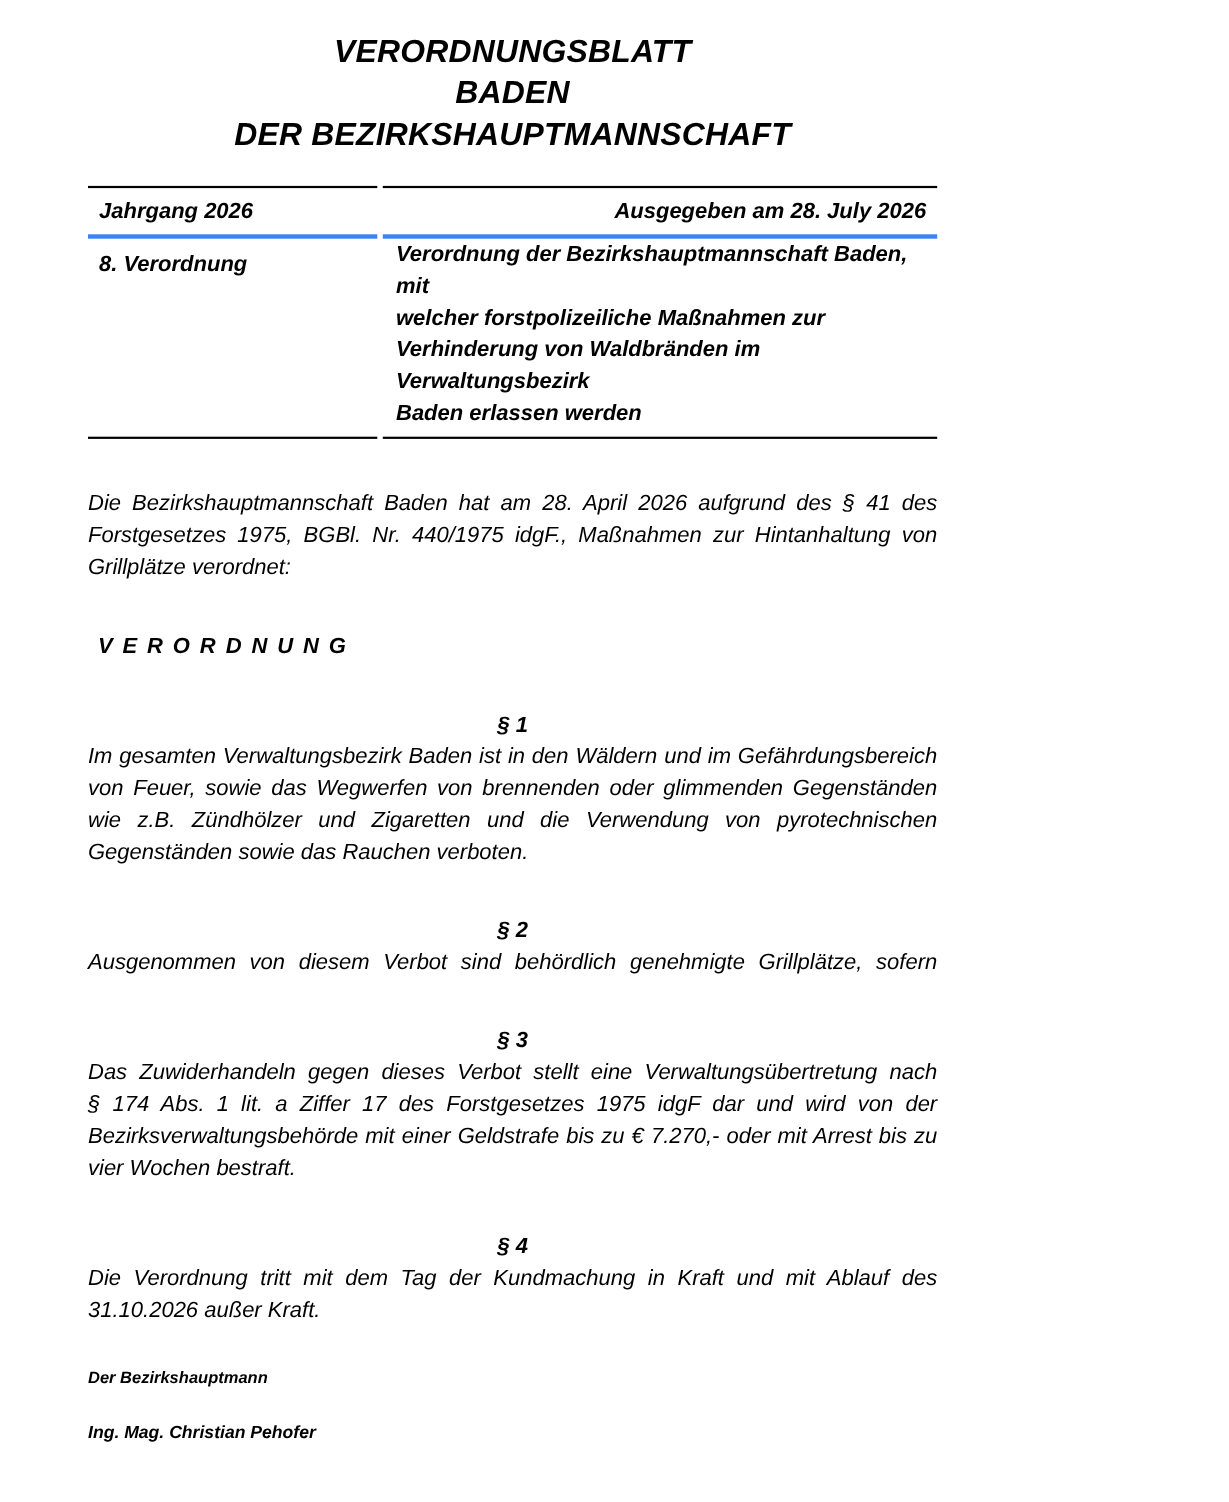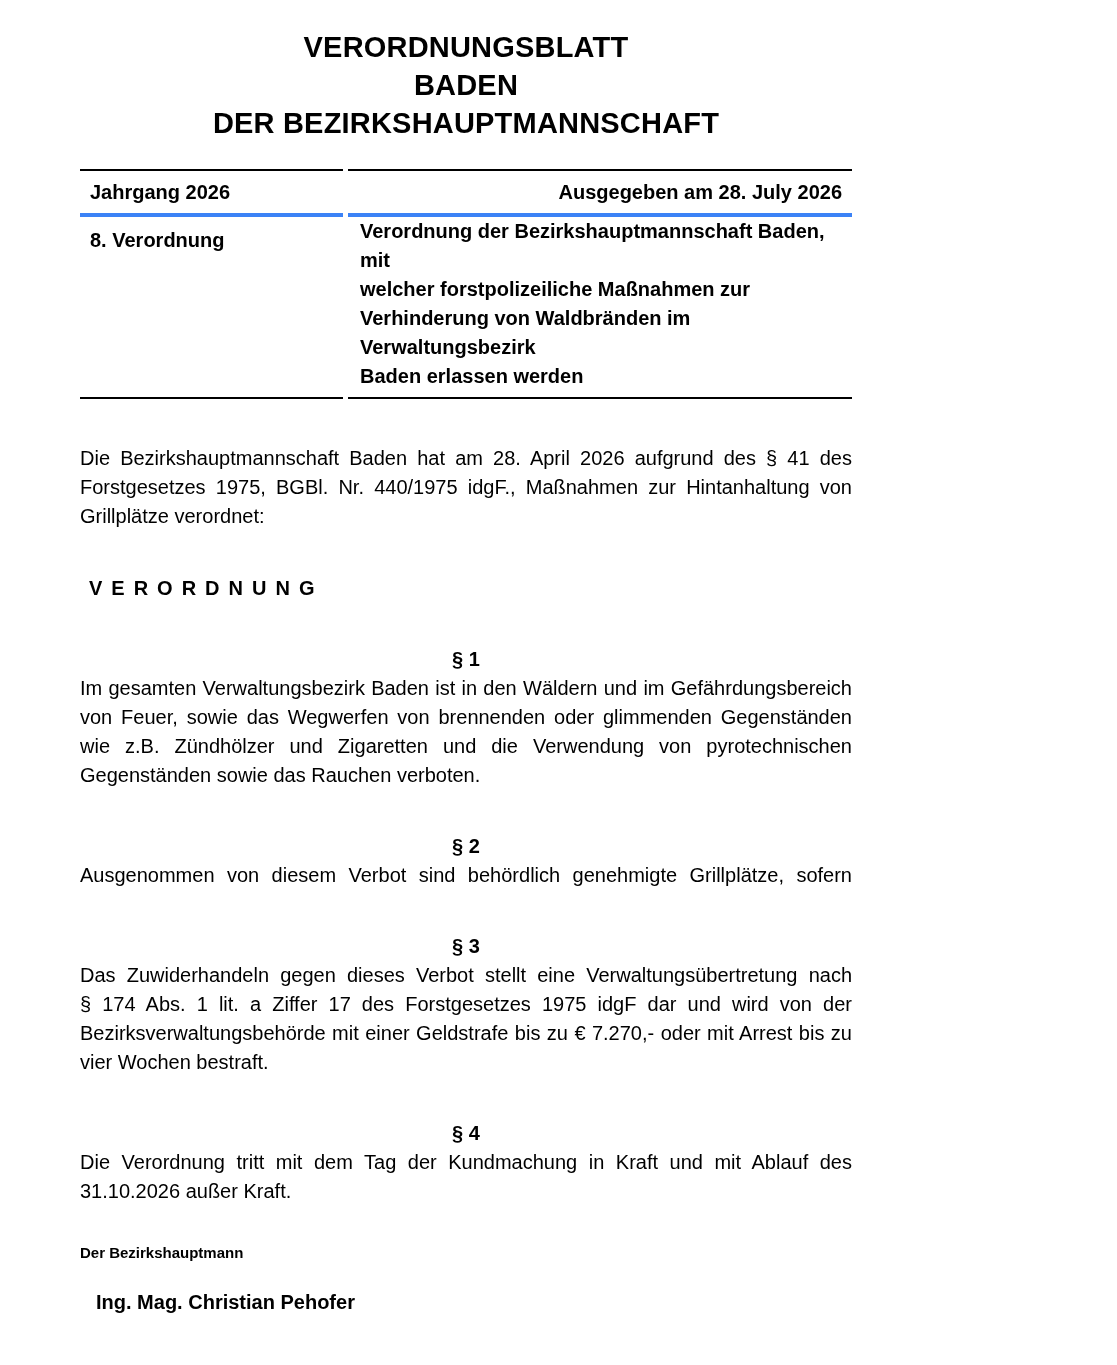--- a/index.html
+++ b/index.html
@@ -12,20 +12,21 @@
     background: #ffffff;
     color: #000000;
     font-family: "Liberation Sans", "DejaVu Sans", sans-serif;
     overflow: hidden;
   }
   .page {
     box-sizing: border-box;
     width: 908px;
     height: 1365px;
     padding: 28px 56px 0 80px;
+    font-style: italic;
   }
   
   .doc-title {
     text-align: center;
     font-weight: bold;
     font-size: 29px;
     line-height: 38px;
     letter-spacing: 0.2px;
   }
   
@@ -79,23 +80,22 @@
   }
   .signature-role {
     margin-top: 32px;
     font-weight: bold;
     font-size: 15px;
     line-height: 29px;
   }
   .signature-name {
     margin-top: 21px;
     font-weight: bold;
-    font-size: 20px;
+    font-size: 16px;
     line-height: 29px;
-    margin-left: 16px;
   }
 </style>
 </head>
 <body>
 
 <div class="page">
 
   <div class="doc-title">
     <div>VERORDNUNGSBLATT</div>
     <div>BADEN</div>

